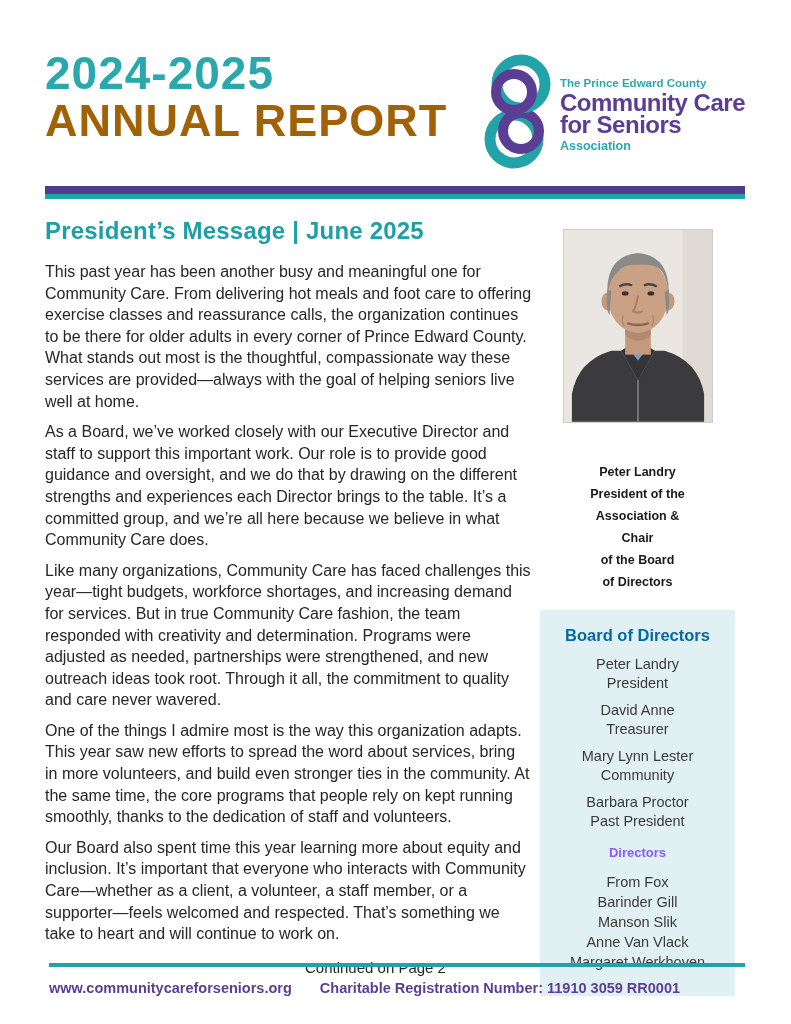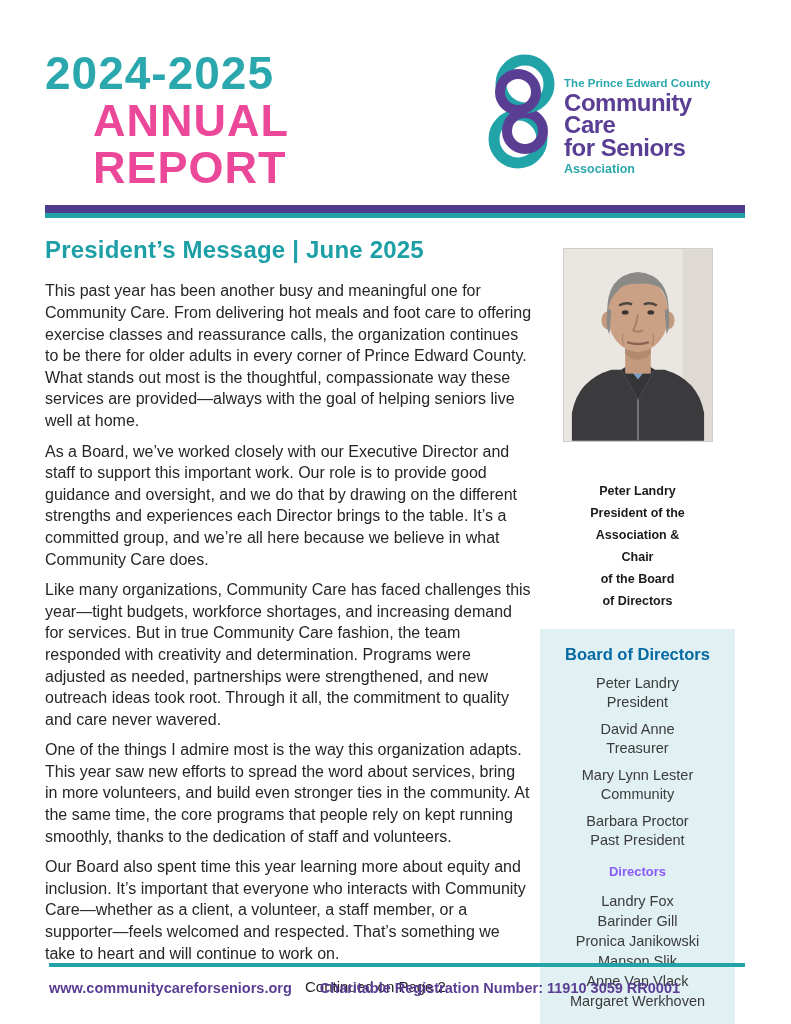--- a/index.html
+++ b/index.html
@@ -5,21 +5,21 @@
   html,body{margin:0;padding:0;background:#ffffff;}
   body{width:791px;height:1024px;position:relative;overflow:hidden;
        font-family:"Liberation Sans",sans-serif;color:#262626;}
   .page{position:relative;width:791px;height:1024px;}
 
   
   .header{display:flex;justify-content:space-between;align-items:flex-start;
           padding:50px 46px 0 45px;}
   .title-block{line-height:1.04;}
   .title-year{font-size:46px;font-weight:bold;color:#2BA8AD;letter-spacing:1px;}
-  .title-report{font-size:45px;font-weight:bold;color:#ec4899;letter-spacing:1px;margin-left:48px;}
+  .title-report{font-size:45px;font-weight:bold;color:#a16207;letter-spacing:1px;}
   .logo{display:flex;align-items:flex-start;margin-top:4px;}
   .logo-rings{width:72px;height:118px;flex:0 0 auto;}
   .logo-text{margin-left:4px;margin-top:24px;line-height:1;}
   .logo-line1{font-size:11.5px;font-weight:bold;color:#2BA8AD;margin-bottom:2px;}
   .logo-line2,.logo-line3{font-size:24px;font-weight:600;color:#5A3E94;letter-spacing:-.5px;line-height:.95;}
   .logo-line4{font-size:12.5px;font-weight:bold;color:#2BA8AD;margin-top:3px;}
 
   
   .divider{margin:14px 46px 0 45px;}
   .divider .bar-purple{height:8px;background:#4F3D8C;}
@@ -158,23 +158,22 @@
         </div>
         <div class="officer">
           <div>Mary Lynn Lester</div>
           <div>Community</div>
         </div>
         <div class="officer">
           <div>Barbara Proctor</div>
           <div>Past President</div>
         </div>
         <div class="directors-heading">Directors</div>
-        <div class="director">Landry Fox</div>
+        <div class="director">From Fox</div>
         <div class="director">Barinder Gill</div>
-        <div class="director">Pronica Janikowski</div>
         <div class="director">Manson Slik</div>
         <div class="director">Anne Van Vlack</div>
         <div class="director">Margaret Werkhoven</div>
       </div>
     </div>
   </div>
 
   <div class="footer">
     <div class="footer-line"></div>
     <div class="footer-text">

